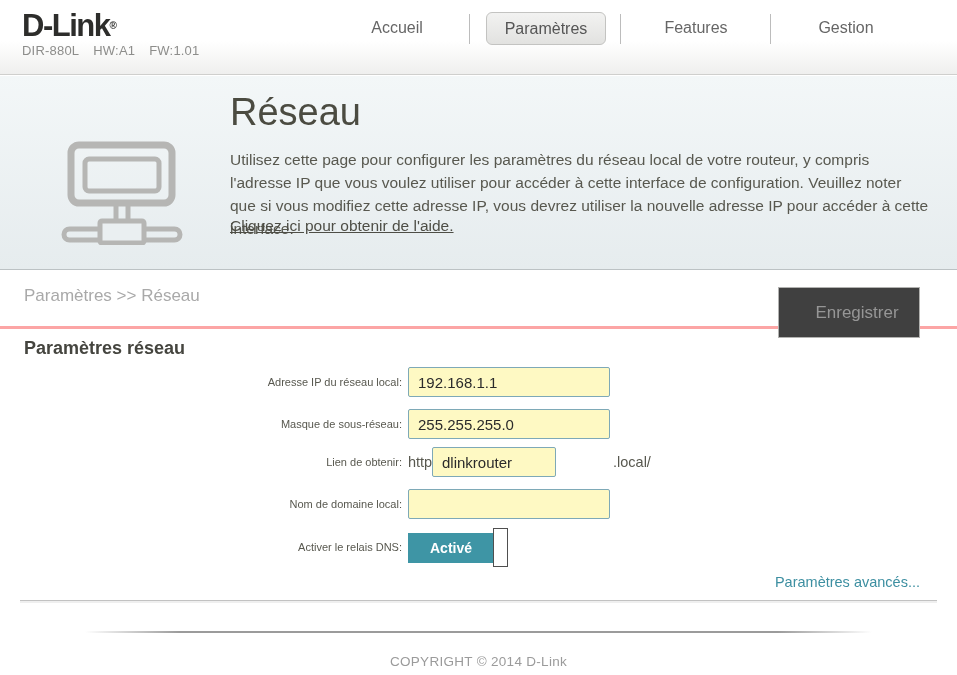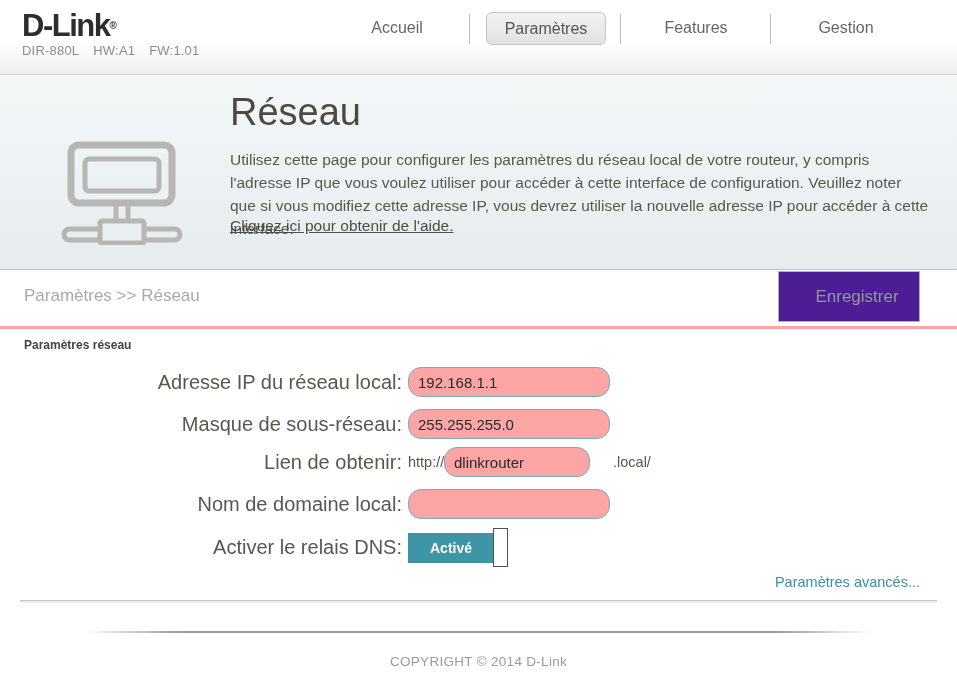--- a/index.html
+++ b/index.html
@@ -63,50 +63,50 @@
   
   #toolbar {
     position: absolute; top: 271px; left: 0; width: 957px; height: 58px;
     background: #fff; border-bottom: 3px solid #fca5a5;
   }
   .breadcrumb {
     position: absolute; left: 24px; top: 0; line-height: 50px;
     font-size: 17px; color: #a9a9a9;
   }
   .save-button {
-    position: absolute; right: 37px; top: 0; width: 142px; height: 51px;
-    background: #4c1d95; border: 1px solid #b2b2b0;
+    position: absolute; right: 37px; top: 16px; width: 142px; height: 51px;
+    background: #404040; border: 1px solid #b2b2b0;
     font-family: "Liberation Sans", sans-serif;
     font-size: 17px; color: #969696; cursor: pointer; padding-left: 16px;
   }
 
   
   .section-title {
     position: absolute; left: 24px; top: 338px;
-    font-size: 12px; font-weight: bold; color: #45453f;
+    font-size: 18px; font-weight: bold; color: #45453f;
   }
   .form-row { position: absolute; left: 0; width: 957px; height: 30px; }
   .row-0 { top: 367px; } .row-1 { top: 409px; padding-left: 22px; } .row-2 { top: 447px; }
   .row-3 { top: 489px; } .row-4 { top: 532px; }
   .field-label {
     position: absolute; left: 22px; width: 380px; top: 0; height: 30px;
     line-height: 30px; text-align: right;
-    font-size: 20px; color: #58584f;
+    font-size: 11px; color: #58584f;
   }
   .field-input {
     position: absolute; left: 408px; top: 0; width: 202px; height: 30px;
-    border: 1px solid #7ea9b7; border-radius: 13px;
+    border: 1px solid #7ea9b7; border-radius: 2px;
     padding: 0 9px; font-family: "Liberation Sans", sans-serif;
-    font-size: 15px; color: #2b2b2b; background: #fca5a5; outline: none;
+    font-size: 15px; color: #2b2b2b; background: #fef9c3; outline: none;
   }
   .http-prefix {
     position: absolute; left: 408px; top: 0; line-height: 30px;
     font-size: 14.5px; color: #58584f;
   }
-  .field-input.mgmt { left: 444px; width: 146px; }
+  .field-input.mgmt { left: 432px; width: 124px; }
   .local-suffix {
     position: absolute; left: 613px; top: 0; line-height: 30px;
     font-size: 14.5px; color: #58584f;
   }
   .toggle {
     position: absolute; left: 408px; top: 1px; width: 86px; height: 30px;
     background: #3e95a5; cursor: pointer;
   }
   .toggle-label {
     display: block; width: 100%; height: 30px; line-height: 30px;

